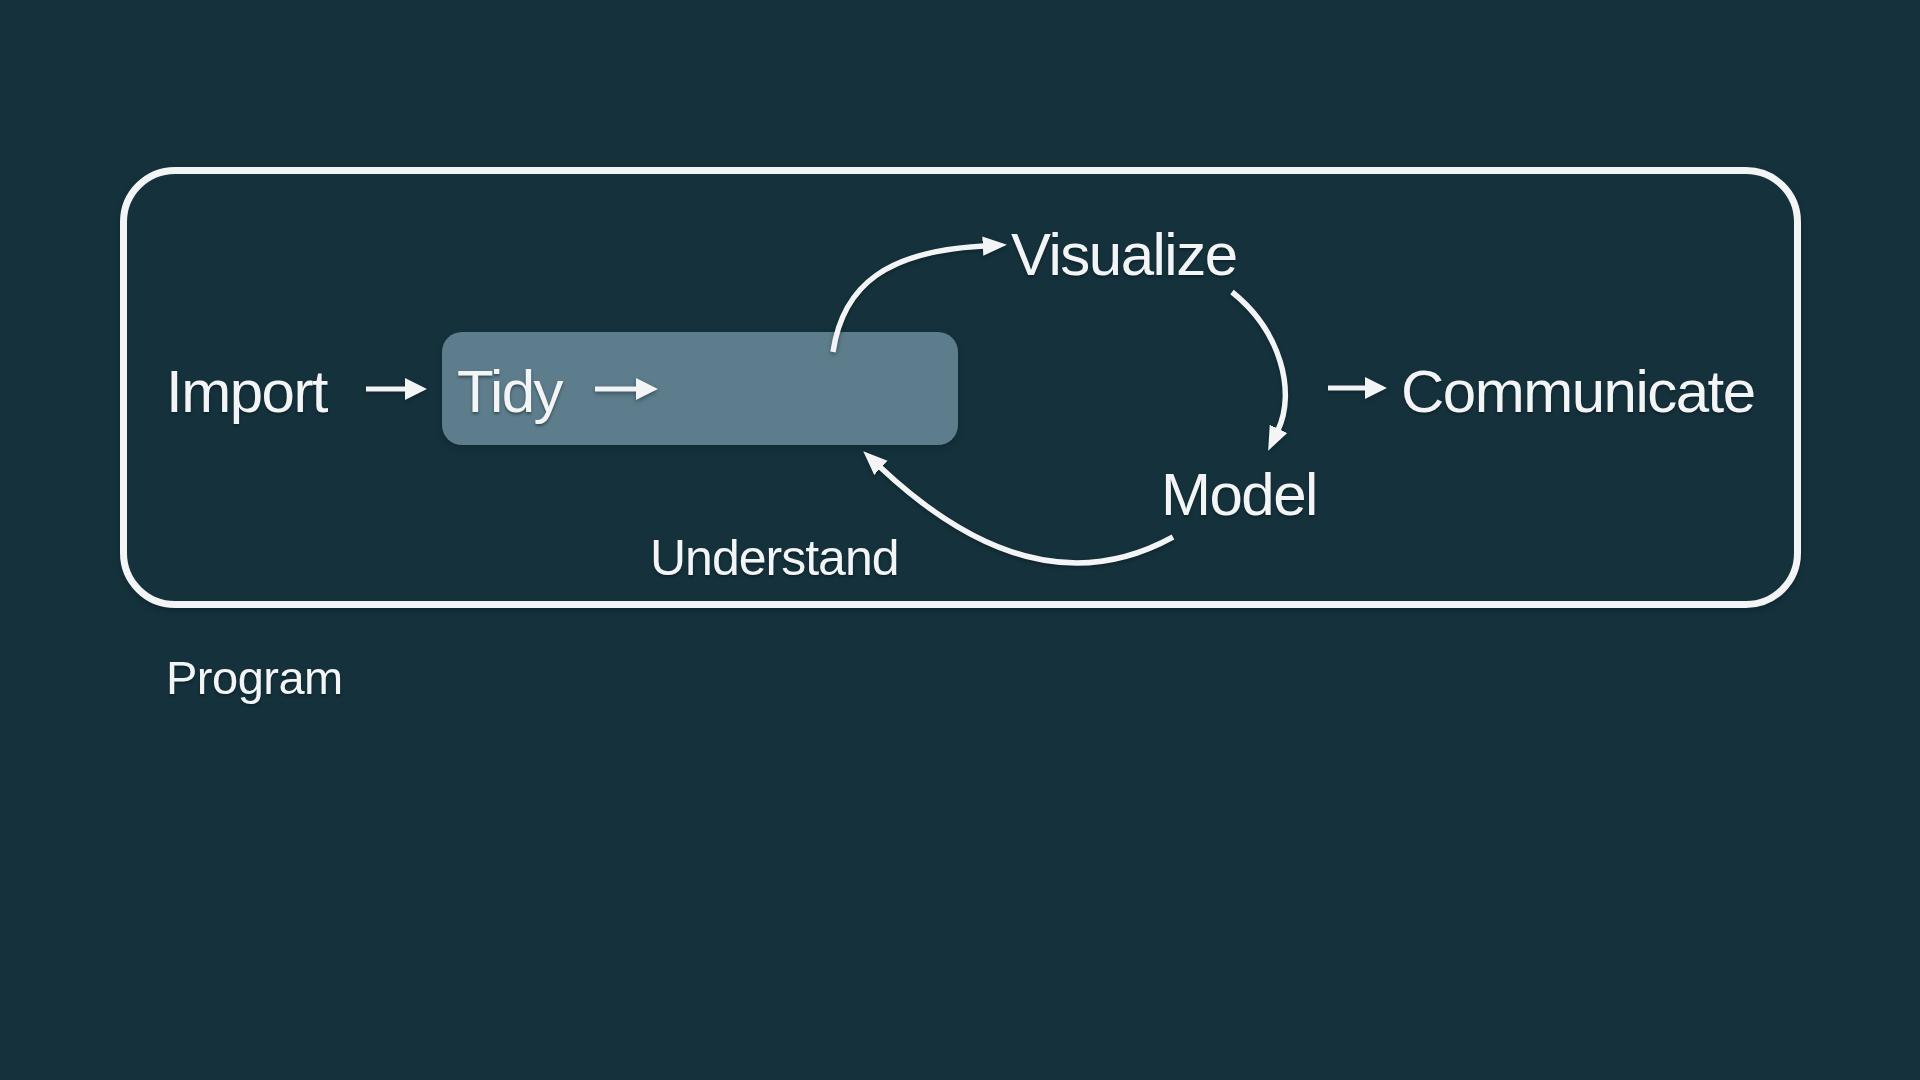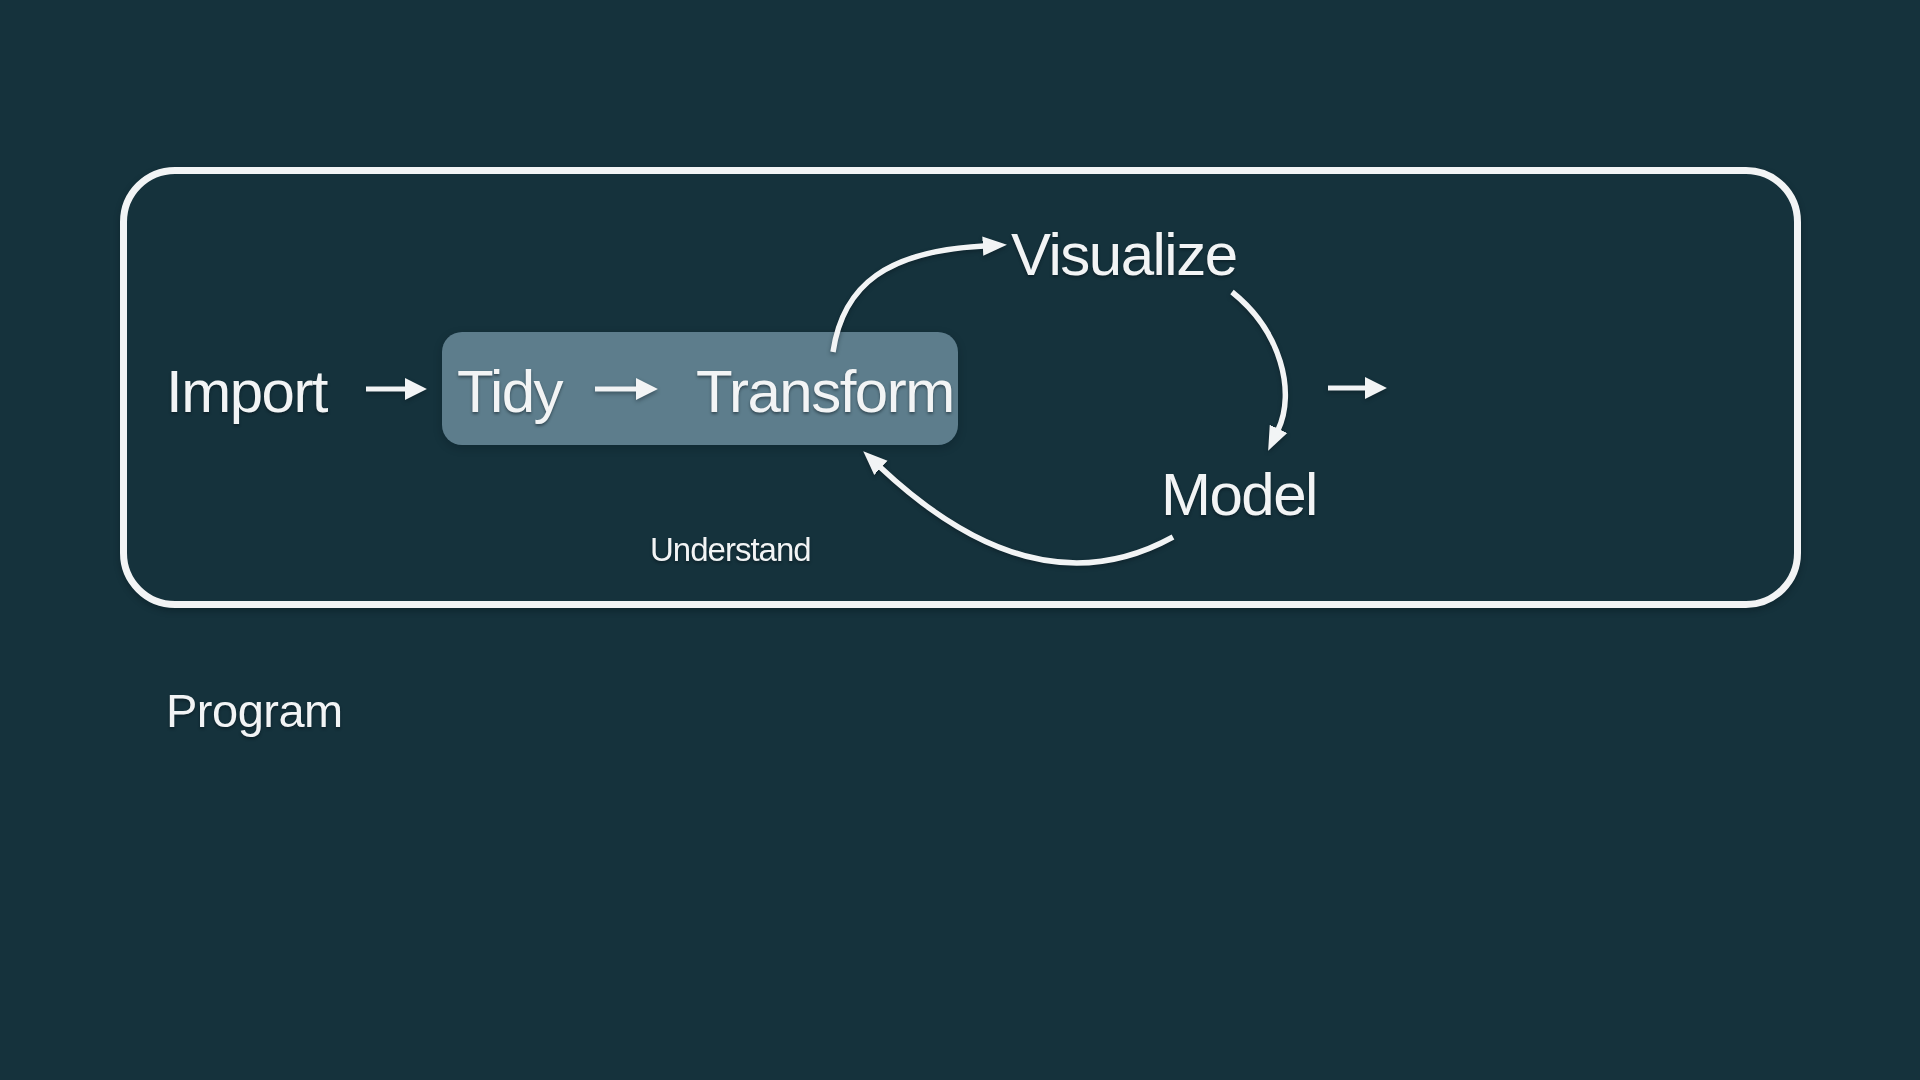--- a/index.html
+++ b/index.html
@@ -28,31 +28,31 @@
     background:var(--highlight-box);border-radius:20px;
     box-shadow:0 3px 8px rgba(4,16,22,.25);
   }
 
   .label{
     position:absolute;white-space:nowrap;line-height:1;
     color:var(--text);
     text-shadow:0 2px 3px rgba(4,16,22,.45);
   }
   .label-main{font-size:60px;letter-spacing:-1.5px;}
-  .label-sub{font-size:33px;letter-spacing:-1px;}
+  .label-sub{font-size:50px;letter-spacing:-1px;}
   .label-program{font-size:47px;letter-spacing:-0.5px;}
 
   .pos-import{left:166px;top:362px;text-align:center;}
   .pos-tidy{left:457px;top:362px;text-align:right;}
   .pos-transform{left:696px;top:362px;}
   .pos-visualize{left:1011px;top:225px;}
   .pos-model{left:1161px;top:465px;}
   .pos-communicate{left:1401px;top:362px;}
   .pos-understand{left:650px;top:533px;}
-  .pos-program{left:166px;top:687px;}
+  .pos-program{left:166px;top:654px;}
 
   .arrows{
     position:absolute;left:0;top:0;width:1920px;height:1080px;
     filter:drop-shadow(0 2px 2px rgba(4,16,22,.4));
     pointer-events:none;
   }
   .arrow-path{stroke:var(--arrow);fill:none;}
   .arrow-head{fill:var(--arrow);}
 </style>
 </head>
@@ -84,24 +84,24 @@
 
     <path class="arrow-path" d="M 1232 292 C 1281 331 1296 392 1278 430" stroke-width="5.5" marker-end="url(#head-slim)"></path>
 
     <path class="arrow-path" d="M 1173 537 C 1093 581 996 576 880 467" stroke-width="5.5" marker-end="url(#head-slim)"></path>
   </svg>
 
   <div class="label label-main pos-import">Import</div>
 
   <div class="label label-main pos-tidy">Tidy</div>
 
-  <div class="label label-main pos-transform">Transform</div>
 
   <div class="label label-main pos-model">Model</div>
 
   <div class="label label-main pos-visualize">Visualize</div>
 
+  <div class="label label-main pos-communicate">Communicate</div>
 
   <div class="label label-sub pos-understand">Understand</div>
 
   <div class="label label-program pos-program">Program</div>
 
 </div>
 
 </body></html>

